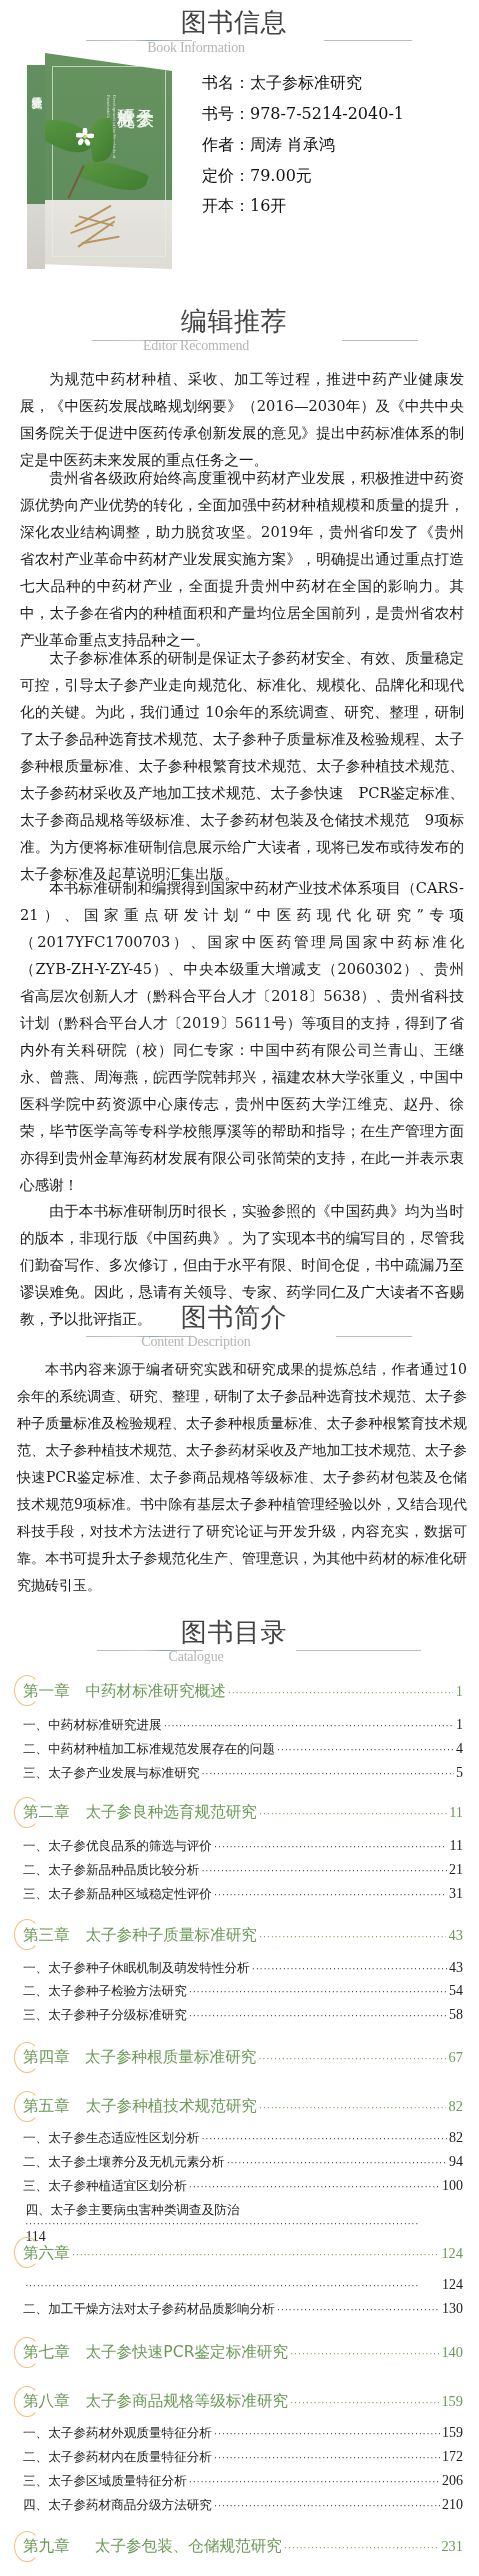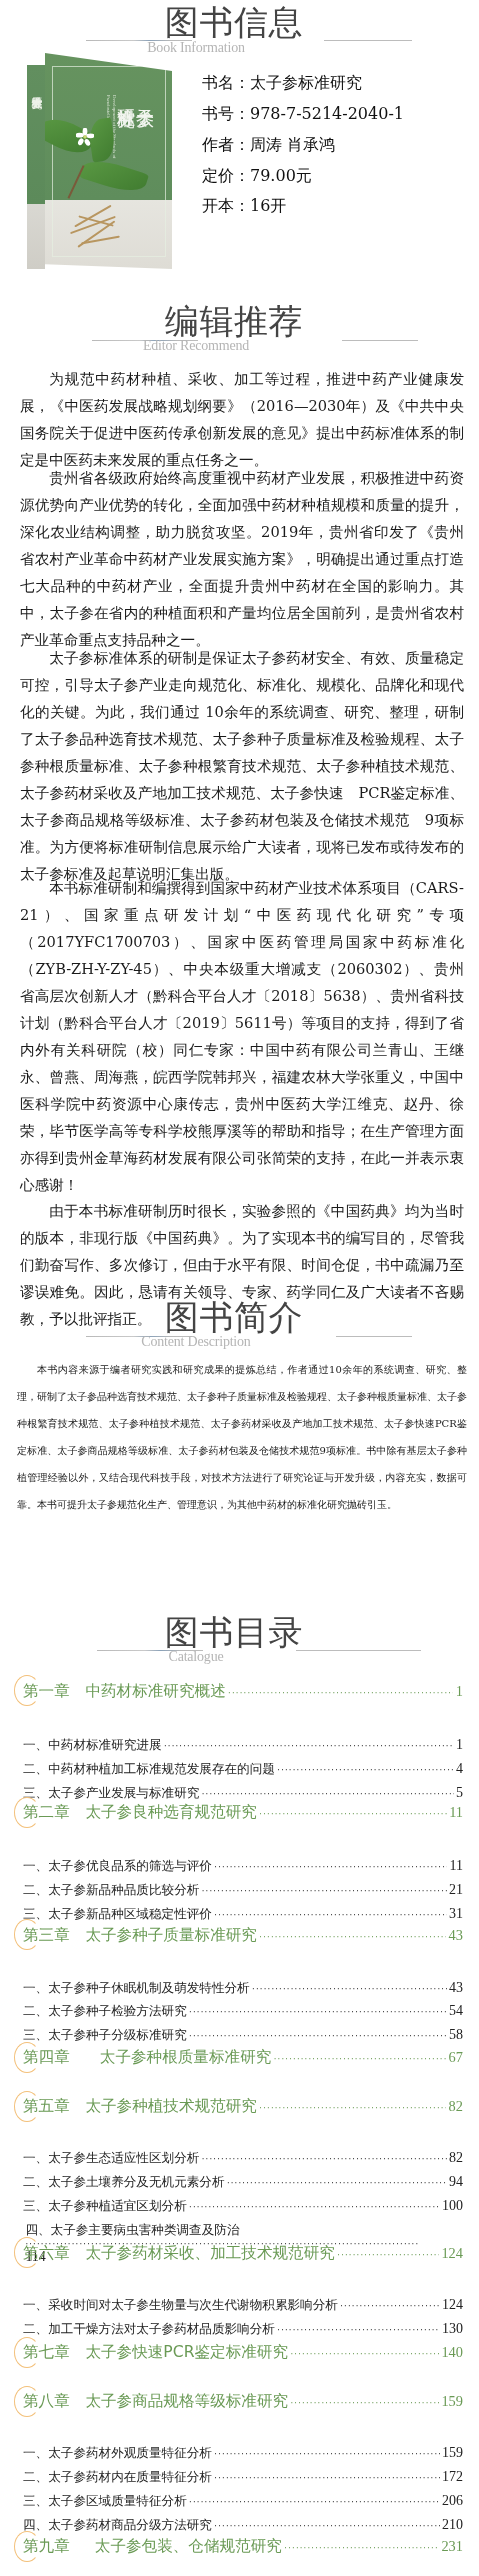--- a/index.html
+++ b/index.html
@@ -3,21 +3,21 @@
 <meta charset="utf-8">
 <style>
   html, body { margin: 0; padding: 0; background: #ffffff; }
   body { width: 480px; height: 2576px; position: relative; overflow: hidden;
          font-family: "DejaVu Serif", "Liberation Serif", serif; color: #222; }
   .abs { position: absolute; }
 
   
   .sec-title { position: absolute; left: 0; width: 468px; text-align: center;
                font-family: "DejaVu Sans", "Liberation Sans", sans-serif;
-               font-size: 34px; color: #444; letter-spacing: 0.6px; line-height: 29px; }
+               font-size: 26px; color: #444; letter-spacing: 0.6px; line-height: 29px; }
   .sec-line { position: absolute; height: 1.2px;
               background: linear-gradient(to right, #b9b9b9 0%, #c9c9c9 45%, #8aa1b8 60%, #b9b9b9 80%, #bdbdbd 100%); }
   .sec-line.r { background: #bcbcbc; }
   .sec-sub { position: absolute; left: 0; width: 392px; text-align: center;
              font-family: "Liberation Serif", "DejaVu Serif", serif;
              font-size: 14px; color: #b5b5b5; line-height: 15.6px; letter-spacing: -0.2px; }
 
   
   .cover { position: absolute; left: 27px; top: 53px; width: 145px; height: 216px; }
   .spine { position: absolute; left: 0; top: 12px; width: 18px; height: 204px;
@@ -48,21 +48,21 @@
 
   
   .toc-row { position: absolute; left: 23px; width: 440px; display: flex; align-items: baseline;
              white-space: nowrap; overflow: hidden; }
   .toc-row .t { flex: 0 0 auto; }
   .toc-row .dots { flex: 1 1 auto; overflow: hidden; margin: 0 2.4px; letter-spacing: 1.2px; }
   .toc-row .p { flex: 0 0 auto; font-family: "Liberation Serif", serif; }
   .toc-ch { font-size: 15.6px; color: #6a9a55; font-family: "DejaVu Sans", "Liberation Sans", sans-serif; }
   .toc-ch .p { font-size: 14.4px; }
   .toc-ch .dots { font-size: 8.4px; color: #6a9a55; }
-  .toc-sub { font-size: 12.6px; color: #222; font-family: "DejaVu Sans", "Liberation Sans", sans-serif; margin-top: 20px; }
+  .toc-sub { font-size: 12.6px; color: #222; font-family: "DejaVu Sans", "Liberation Sans", sans-serif; }
   .toc-sub .dots { font-size: 8.4px; color: #333; }
   .toc-sub .p { font-size: 14px; }
   .arc { position: absolute; width: 26px; height: 31px; border-radius: 50%;
          border: 1.2px solid #f3c07a; border-right-color: transparent; box-sizing: border-box; }
 </style>
 </head>
 <body>
 
 <div class="sec-title" style="top:8.4px;">图书信息</div>
 <div class="sec-line" style="left:86px; top:40px; width:106px;"></div>
@@ -125,21 +125,21 @@
 <p class="para" style="left:20px; width:444px; top:464px;">贵州省各级政府始终高度重视中药材产业发展，积极推进中药资源优势向产业优势的转化，全面加强中药材种植规模和质量的提升，深化农业结构调整，助力脱贫攻坚。2019年，贵州省印发了《贵州省农村产业革命中药材产业发展实施方案》，明确提出通过重点打造七大品种的中药材产业，全面提升贵州中药材在全国的影响力。其中，太子参在省内的种植面积和产量均位居全国前列，是贵州省农村产业革命重点支持品种之一。</p>
 <p class="para" style="left:20px; width:444px; top:644px;">太子参标准体系的研制是保证太子参药材安全、有效、质量稳定可控，引导太子参产业走向规范化、标准化、规模化、品牌化和现代化的关键。为此，我们通过 10余年的系统调查、研究、整理，研制了太子参品种选育技术规范、太子参种子质量标准及检验规程、太子参种根质量标准、太子参种根繁育技术规范、太子参种植技术规范、太子参药材采收及产地加工技术规范、太子参快速　PCR鉴定标准、太子参商品规格等级标准、太子参药材包装及仓储技术规范　9项标准。为方便将标准研制信息展示给广大读者，现将已发布或待发布的太子参标准及起草说明汇集出版。</p>
 <p class="para" style="left:20px; width:444px; top:874px;">本书标准研制和编撰得到国家中药材产业技术体系项目（CARS-21）、国家重点研发计划“中医药现代化研究”专项（2017YFC1700703）、国家中医药管理局国家中药标准化（ZYB-ZH-Y-ZY-45）、中央本级重大增减支（2060302）、贵州省高层次创新人才（黔科合平台人才〔2018〕5638）、贵州省科技计划（黔科合平台人才〔2019〕5611号）等项目的支持，得到了省内外有关科研院（校）同仁专家：中国中药有限公司兰青山、王继永、曾燕、周海燕，皖西学院韩邦兴，福建农林大学张重义，中国中医科学院中药资源中心康传志，贵州中医药大学江维克、赵丹、徐荣，毕节医学高等专科学校熊厚溪等的帮助和指导；在生产管理方面亦得到贵州金草海药材发展有限公司张简荣的支持，在此一并表示衷心感谢！</p>
 <p class="para" style="left:20px; width:444px; top:1153px;margin-top:44px;">由于本书标准研制历时很长，实验参照的《中国药典》均为当时的版本，非现行版《中国药典》。为了实现本书的编写目的，尽管我们勤奋写作、多次修订，但由于水平有限、时间仓促，书中疏漏乃至谬误难免。因此，恳请有关领导、专家、药学同仁及广大读者不吝赐教，予以批评指正。</p>
 
 <div class="sec-title" style="top:1303px;">图书简介</div>
 <div class="sec-line" style="left:86px; top:1336px; width:106px;"></div>
 <div class="sec-line r" style="left:336px; top:1336px; width:76px;"></div>
 <div class="sec-sub" style="top:1334px;">Content Description</div>
 
-<p class="para" style="left:17px; width:450px; top:1356px; font-size:10px;">本书内容来源于编者研究实践和研究成果的提炼总结，作者通过10余年的系统调查、研究、整理，研制了太子参品种选育技术规范、太子参种子质量标准及检验规程、太子参种根质量标准、太子参种根繁育技术规范、太子参种植技术规范、太子参药材采收及产地加工技术规范、太子参快速PCR鉴定标准、太子参商品规格等级标准、太子参药材包装及仓储技术规范9项标准。书中除有基层太子参种植管理经验以外，又结合现代科技手段，对技术方法进行了研究论证与开发升级，内容充实，数据可靠。本书可提升太子参规范化生产、管理意识，为其他中药材的标准化研究抛砖引玉。</p>
+<p class="para" style="left:17px; width:450px; top:1356px; font-size:14px;">本书内容来源于编者研究实践和研究成果的提炼总结，作者通过10余年的系统调查、研究、整理，研制了太子参品种选育技术规范、太子参种子质量标准及检验规程、太子参种根质量标准、太子参种根繁育技术规范、太子参种植技术规范、太子参药材采收及产地加工技术规范、太子参快速PCR鉴定标准、太子参商品规格等级标准、太子参药材包装及仓储技术规范9项标准。书中除有基层太子参种植管理经验以外，又结合现代科技手段，对技术方法进行了研究论证与开发升级，内容充实，数据可靠。本书可提升太子参规范化生产、管理意识，为其他中药材的标准化研究抛砖引玉。</p>
 
 <div class="sec-title" style="top:1618px;">图书目录</div>
 <div class="sec-line" style="left:97px; top:1650px; width:106px;"></div>
 <div class="sec-line r" style="left:296px; top:1650px; width:125px;"></div>
 <div class="sec-sub" style="top:1649px;">Catalogue</div>
 
 <div class="arc" style="left:14.4px; top:1675px;"></div>
 <div class="toc-row toc-ch" style="top:1681px;text-align:center;">
   <span class="t">第一章</span>
     <span class="t" style="margin-left:15.6px;">中药材标准研究概述</span>
@@ -204,21 +204,21 @@
   </div>
 <div class="toc-row toc-sub" style="top:2007px;">
     <span class="t">三、太子参种子分级标准研究</span>
     <span class="dots">······································································································</span>
     <span class="p">58</span>
   </div>
 
 <div class="arc" style="left:14.4px; top:2042px;"></div>
 <div class="toc-row toc-ch" style="top:2047px;">
   <span class="t">第四章</span>
-    <span class="t" style="margin-left:30px;">太子参种根质量标准研究</span>
+    <span class="t" style="margin-left:15px;">太子参种根质量标准研究</span>
     <span class="dots">··································································································</span>
     <span class="p">67</span>
 </div>
 
 <div class="arc" style="left:14.4px; top:2091px;"></div>
 <div class="toc-row toc-ch" style="top:2096px;text-align:center;">
   <span class="t">第五章</span>
     <span class="t" style="margin-left:15.6px;">太子参种植技术规范研究</span>
     <span class="dots">··································································································</span>
     <span class="p">82</span>
@@ -240,26 +240,24 @@
   </div>
 <div class="toc-row toc-sub" style="top:2202px;flex-direction:column;">
     <span class="t">四、太子参主要病虫害种类调查及防治</span>
     <span class="dots">······································································································</span>
     <span class="p">114</span>
   </div>
 
 <div class="arc" style="left:14.4px; top:2237px;"></div>
 <div class="toc-row toc-ch" style="top:2243px;">
   <span class="t">第六章</span>
-    <span class="t" style="margin-left:15.6px;">太子参药材采收、加工技术规范研究</span>
     <span class="dots">··································································································</span>
     <span class="p">124</span>
 </div>
 <div class="toc-row toc-sub" style="top:2277px;">
-    <span class="t">一、采收时间对太子参生物量与次生代谢物积累影响分析</span>
     <span class="dots">······································································································</span>
     <span class="p">124</span>
   </div>
 <div class="toc-row toc-sub" style="top:2301px;">
     <span class="t">二、加工干燥方法对太子参药材品质影响分析</span>
     <span class="dots">······································································································</span>
     <span class="p">130</span>
   </div>
 
 <div class="arc" style="left:14.4px; top:2337px;"></div>

